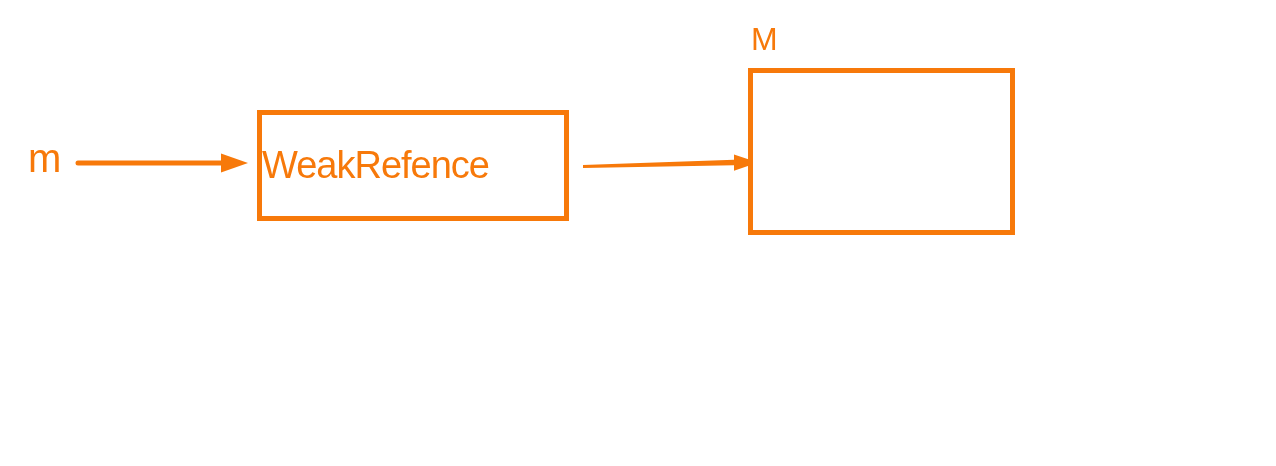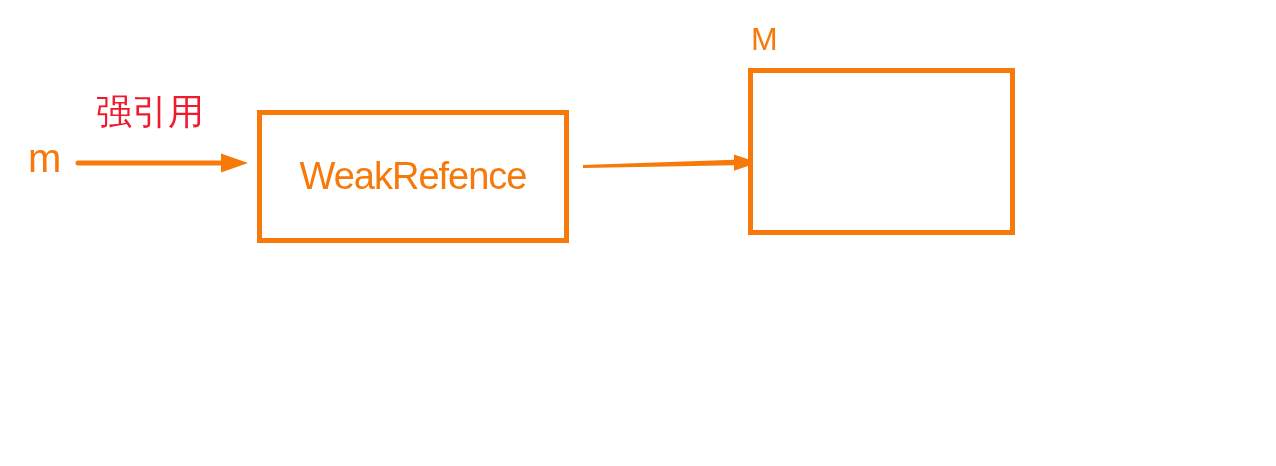--- a/index.html
+++ b/index.html
@@ -34,26 +34,25 @@
     left: 96px;
     top: 92px;
     font-size: 36px;
     line-height: 1.1;
     color: var(--red);
   }
   .weakref-box {
     left: 257px;
     top: 110px;
     width: 312px;
-    height: 133px;
+    height: 111px;
     border: 5px solid var(--orange);
     background: var(--bg);
     display: flex;
     align-items: center;
-    justify-content: center;
   }
   .weakref-box .box-label {
     font-size: 38px;
     letter-spacing: -1px;
     color: var(--orange);
     white-space: nowrap;
   }
   .phantom-ref-label {
     left: 606px;
     top: 96px;
@@ -97,21 +96,20 @@
       <path class="arrow-stroke" d="M78 163 H222" fill="none" stroke-width="5" stroke-linecap="round"></path>
       <polygon class="arrow-fill" points="221,153.5 248,163 221,172.5"></polygon>
     </g>
     <g>
       <polygon class="arrow-fill" points="583,165 734,159.8 734,154.5 758,162.5 734,170.8 734,165.2 583,168"></polygon>
     </g>
   </svg>
 
   <div class="abs m-label">m</div>
 
-  <div class="abs strong-ref-label">强引用</div>
 
   <div class="abs weakref-box">
     <span class="box-label">WeakRefence</span>
   </div>
 
 
   <div class="abs target-box"></div>
 
   <div class="abs target-box-title">M</div>
 

